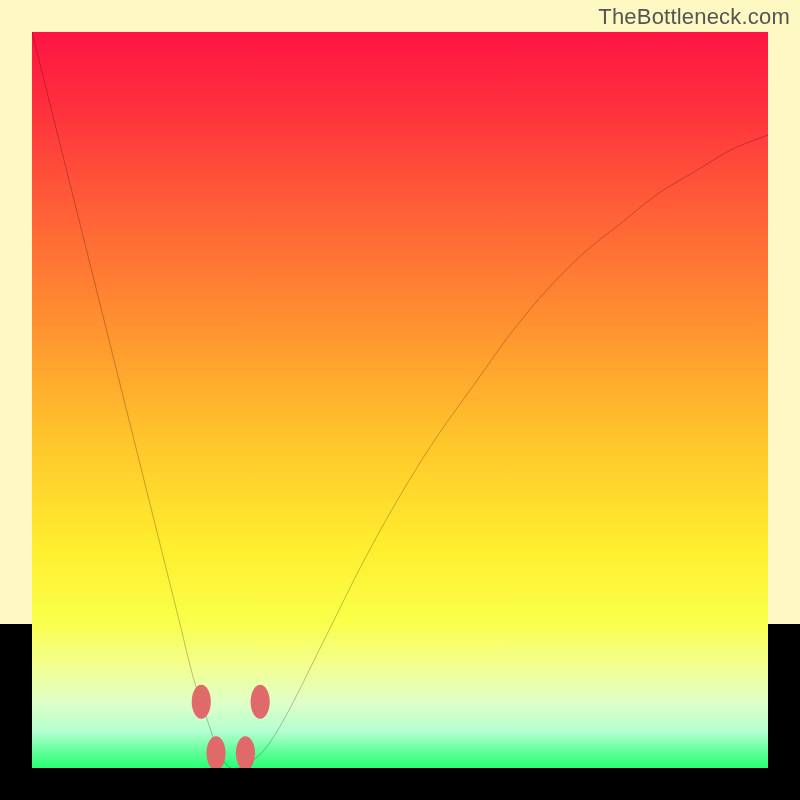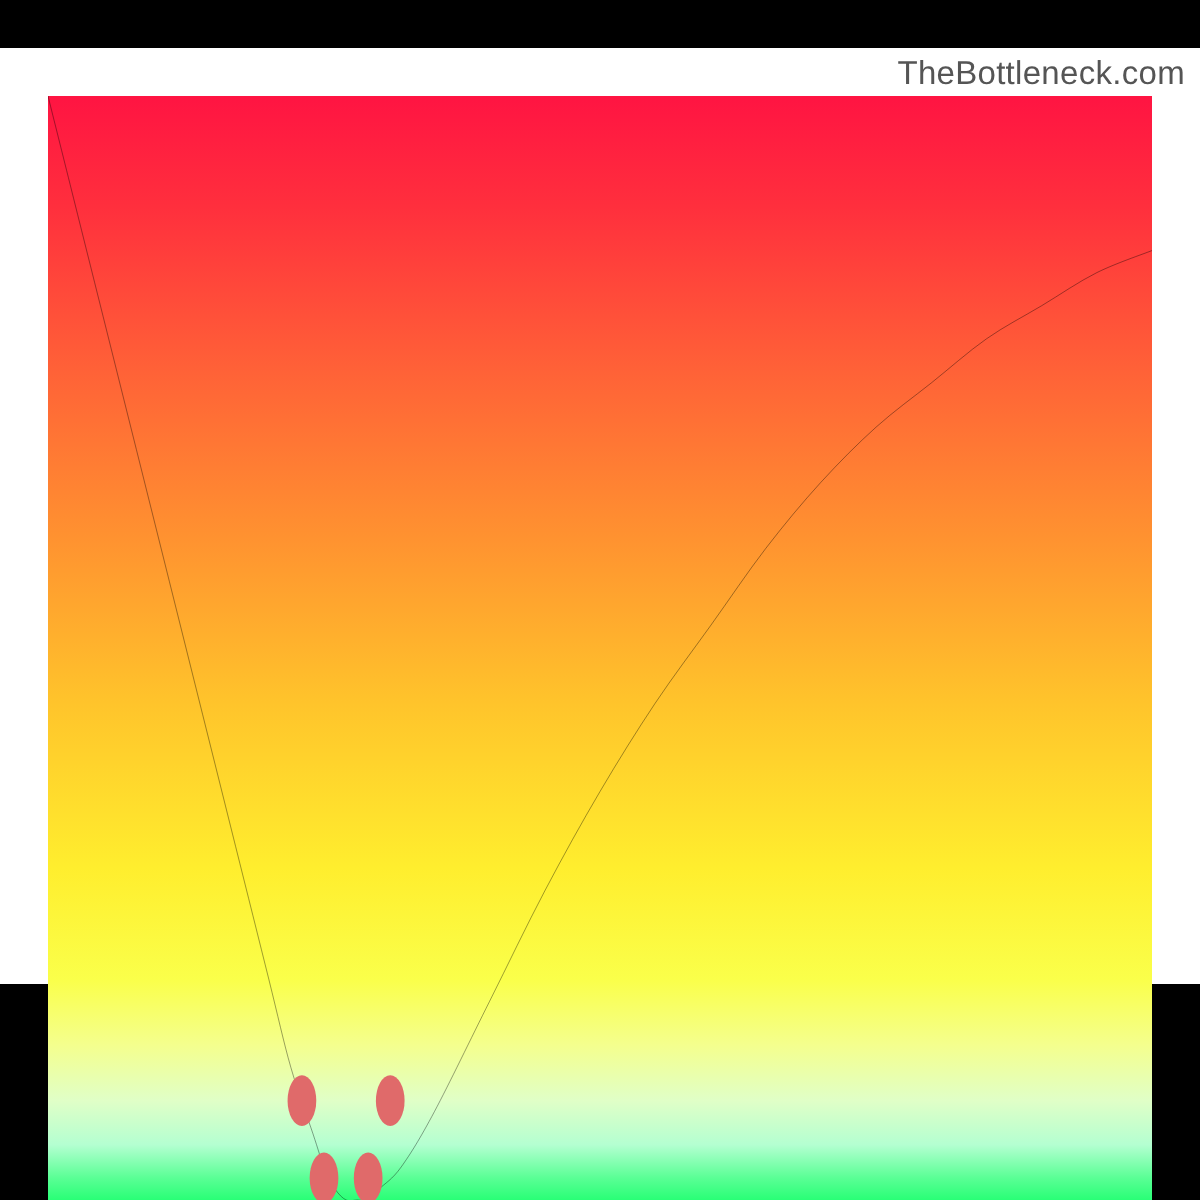--- a/index.html
+++ b/index.html
@@ -10,22 +10,21 @@
     overflow: hidden;
     background: #000;
     font-family: Arial, Helvetica, sans-serif;
   }
   .frame {
     position: absolute;
     left: 0;
     top: 0;
     width: 800px;
     height: 624px;
-    background: #ffffff;
-    margin-top: 32px;
+    background: #fef9c3;
   }
   .plot {
     position: absolute;
     left: 32px;
     top: 32px;
     width: 736px;
     height: 736px;
   }
   
   .gradient {

